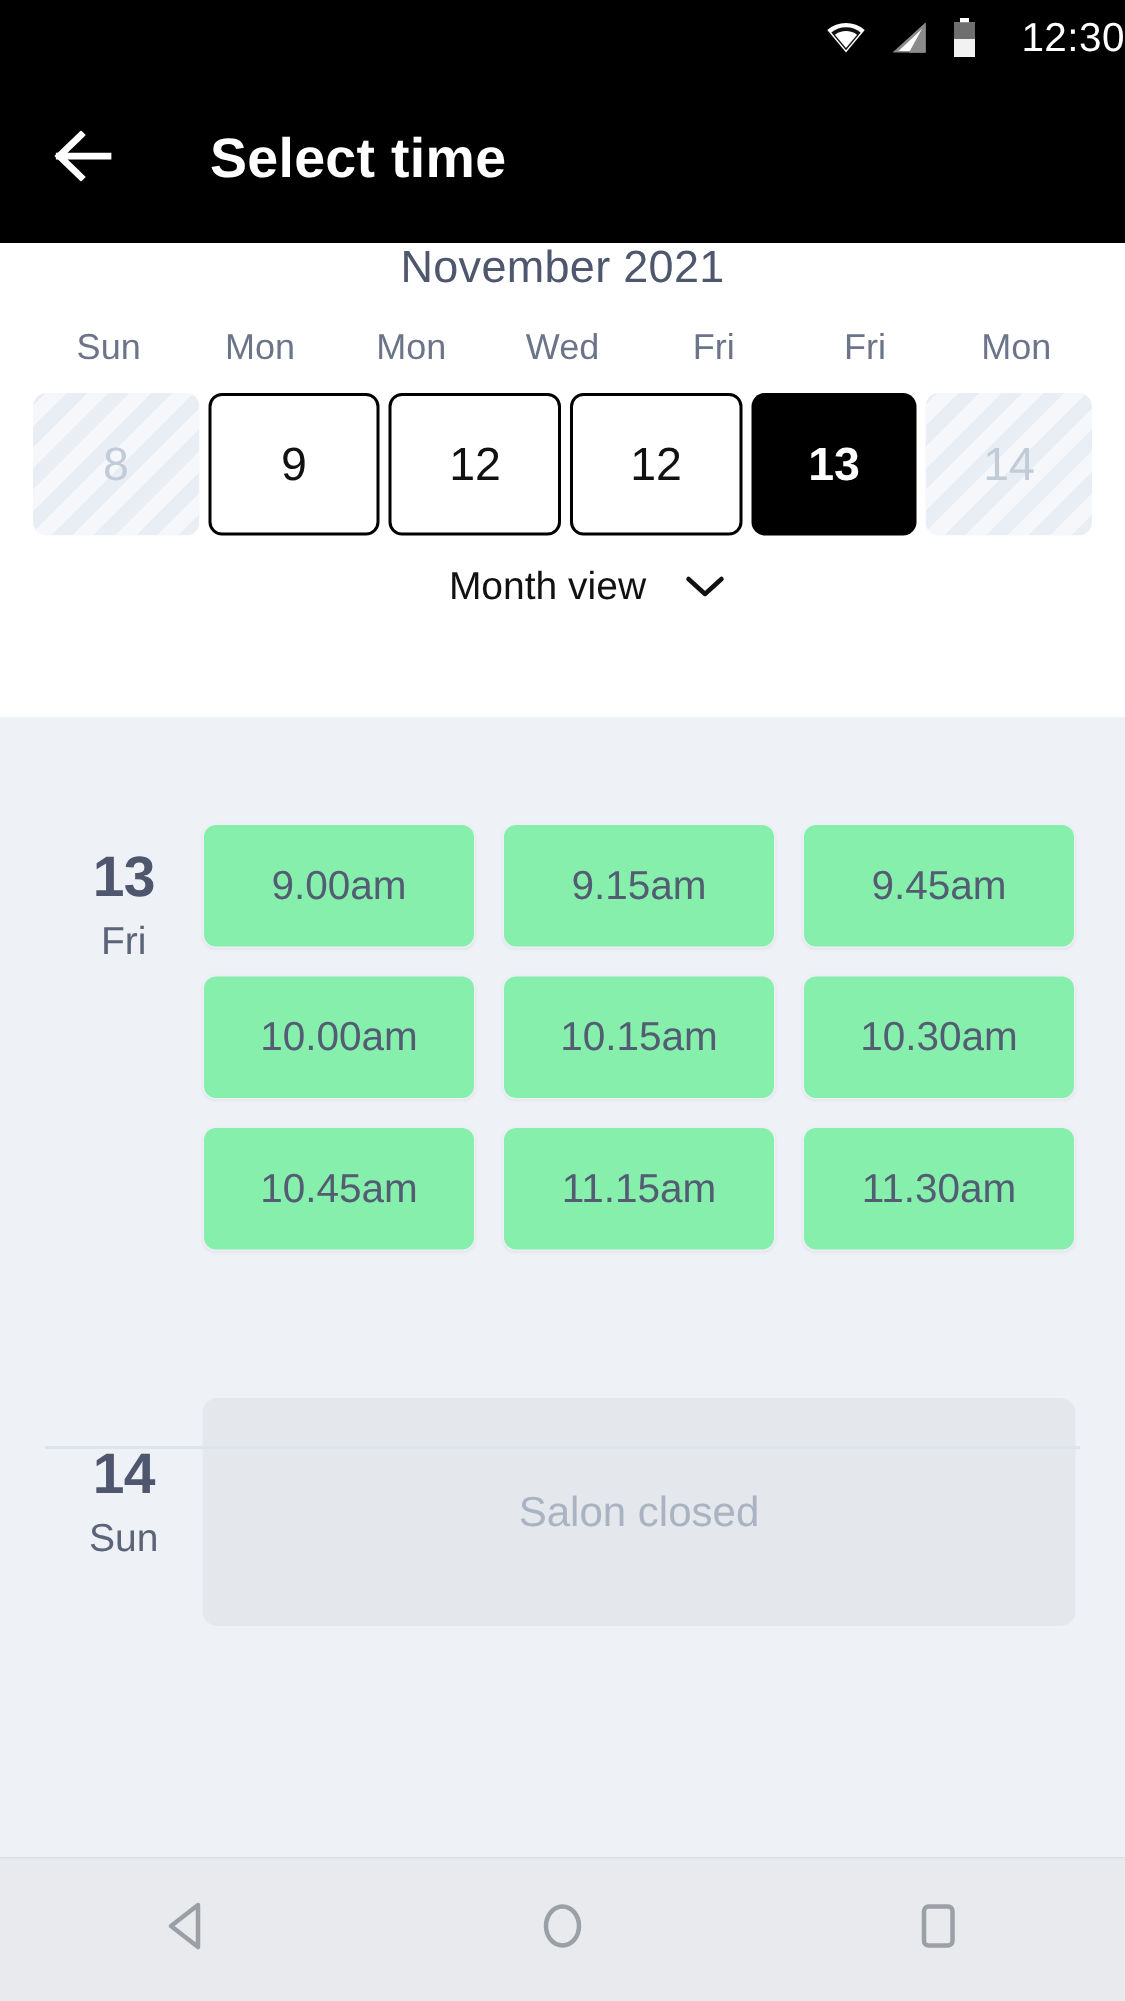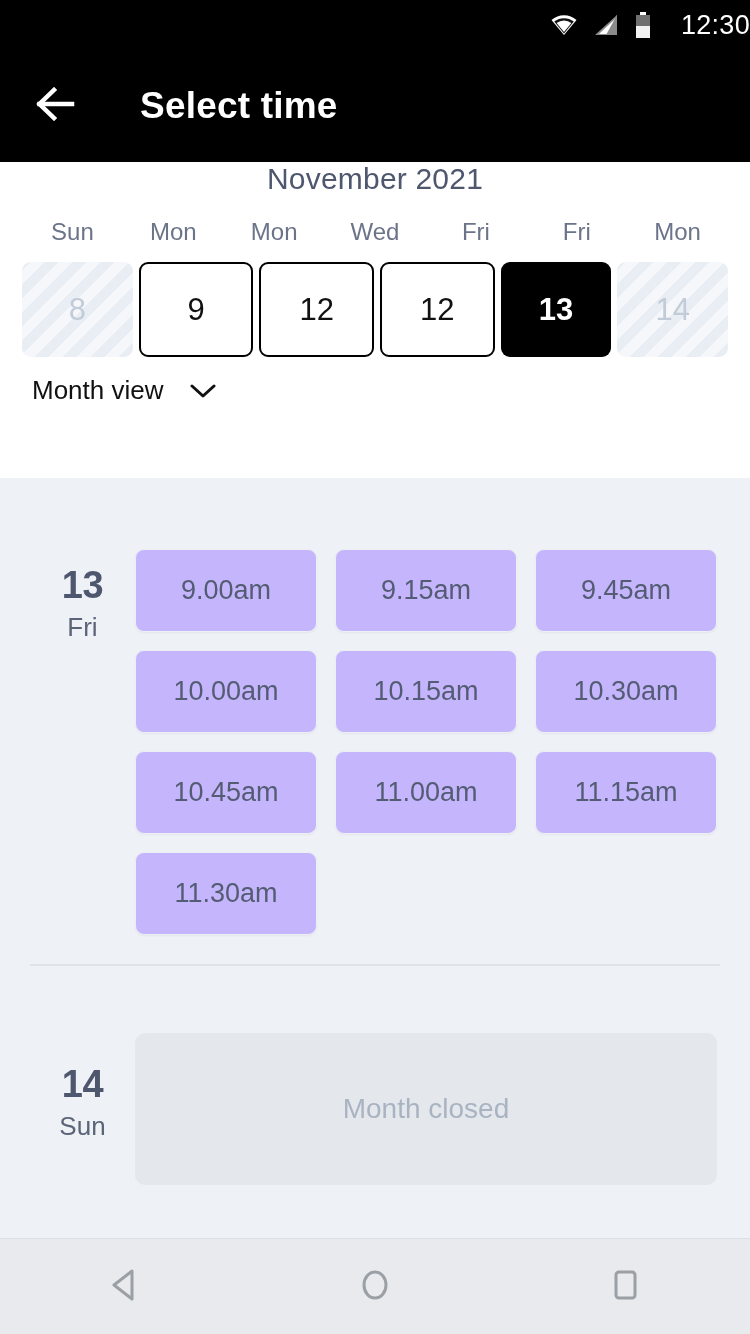--- a/index.html
+++ b/index.html
@@ -138,20 +138,21 @@
       rgba(255,255,255,0) 0px,
       rgba(255,255,255,0) 10px,
       rgba(255,255,255,0.55) 10px,
       rgba(255,255,255,0.55) 20px
     );
     background-color: #e9eef4;
   }
   .month-view-row {
     display: flex;
     align-items: center;
+    justify-content: center;
     margin-top: 18px;
     gap: 26px;
     cursor: pointer;
     padding-left: 32px;
   }
   .month-view-label {
     color: #111;
     font-size: 26px;
   }
   .chevron-down {
@@ -194,21 +195,21 @@
   }
 
   .slot-grid {
     display: grid;
     grid-template-columns: repeat(3, 182px);
     gap: 18px 18px;
     padding-top: 31px;
   }
   .slot {
     height: 83px;
-    background: #c4b5fd;
+    background: #86efac;
     border-radius: 9px;
     display: flex;
     align-items: center;
     justify-content: center;
     color: #535c72;
     font-size: 27px;
     cursor: pointer;
     box-shadow: 0 1px 2px rgba(80,95,120,0.07);
     border: 1px solid #eceff4;
   }
@@ -341,34 +342,33 @@
         <div class="dname">Fri</div>
       </div>
       <div class="slot-grid">
         <div class="slot">9.00am</div>
         <div class="slot">9.15am</div>
         <div class="slot">9.45am</div>
         <div class="slot">10.00am</div>
         <div class="slot">10.15am</div>
         <div class="slot">10.30am</div>
         <div class="slot">10.45am</div>
-        <div class="slot">11.00am</div>
         <div class="slot">11.15am</div>
         <div class="slot">11.30am</div>
       </div>
     </div>
 
     <div class="divider"></div>
 
     <div class="day-group" style="padding-top:76px;">
       <div class="day-stamp" style="padding-top:54px;">
         <div class="dnum">14</div>
         <div class="dname">Sun</div>
       </div>
-      <div class="closed-card">Month closed</div>
+      <div class="closed-card">Salon closed</div>
     </div>
 
   </div>
 
   <div class="nav-bar">
     <div class="nav-btn">
       <span>
         <svg width="36" height="38" viewBox="0 0 36 38">
           <path d="M25 5 L7 19 L25 33 Z" fill="none" stroke="#9aa0a6" stroke-width="3" stroke-linejoin="round"></path>
         </svg>

